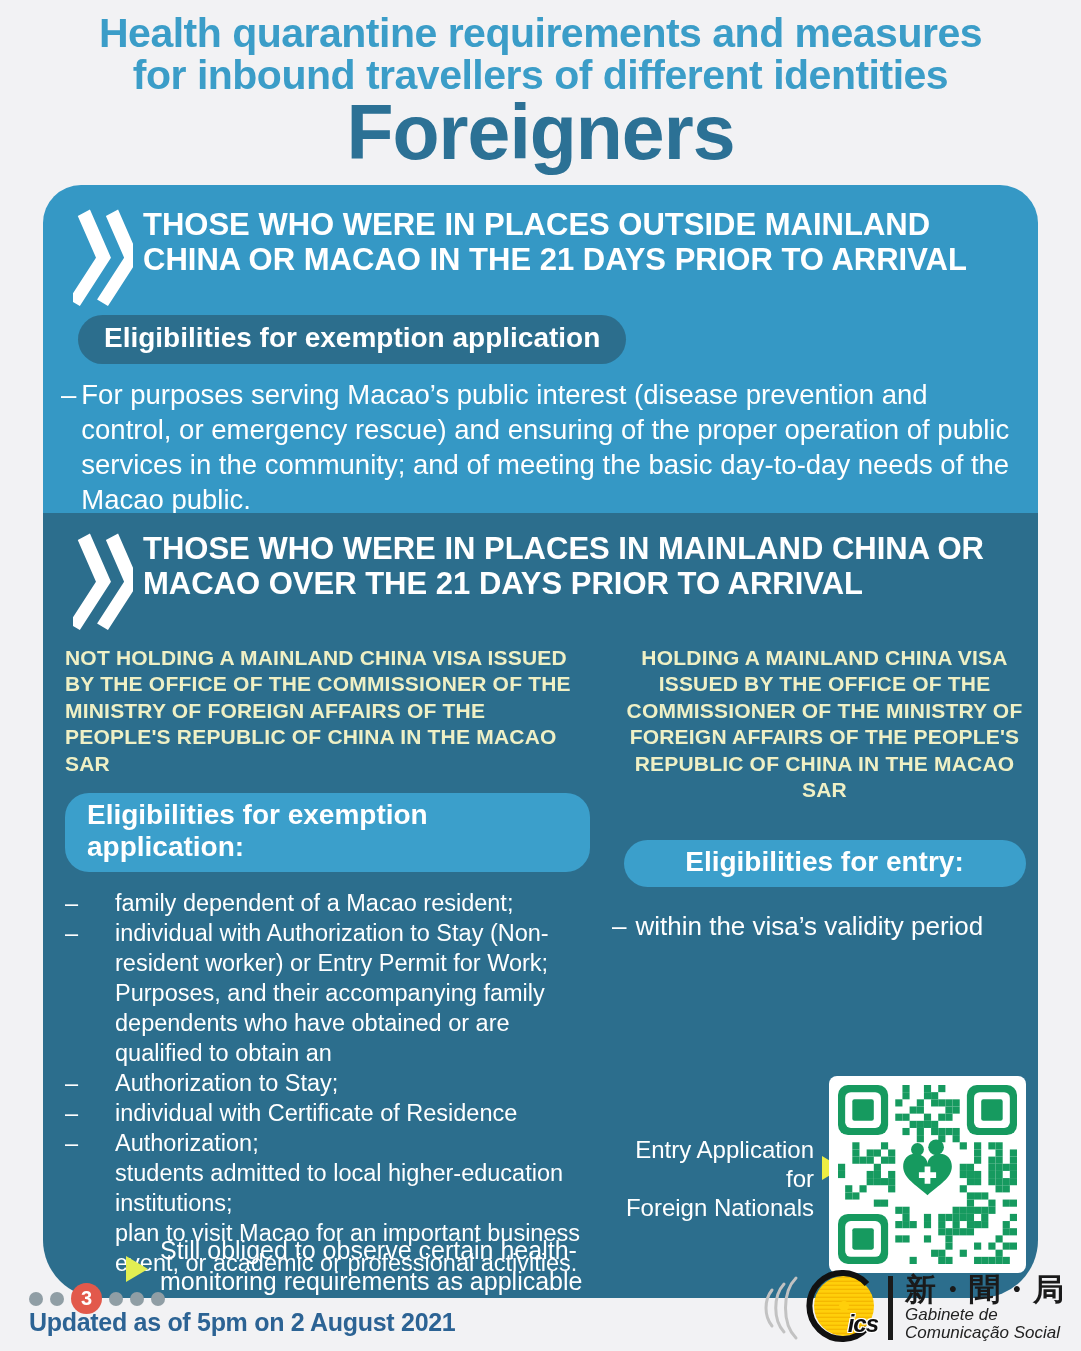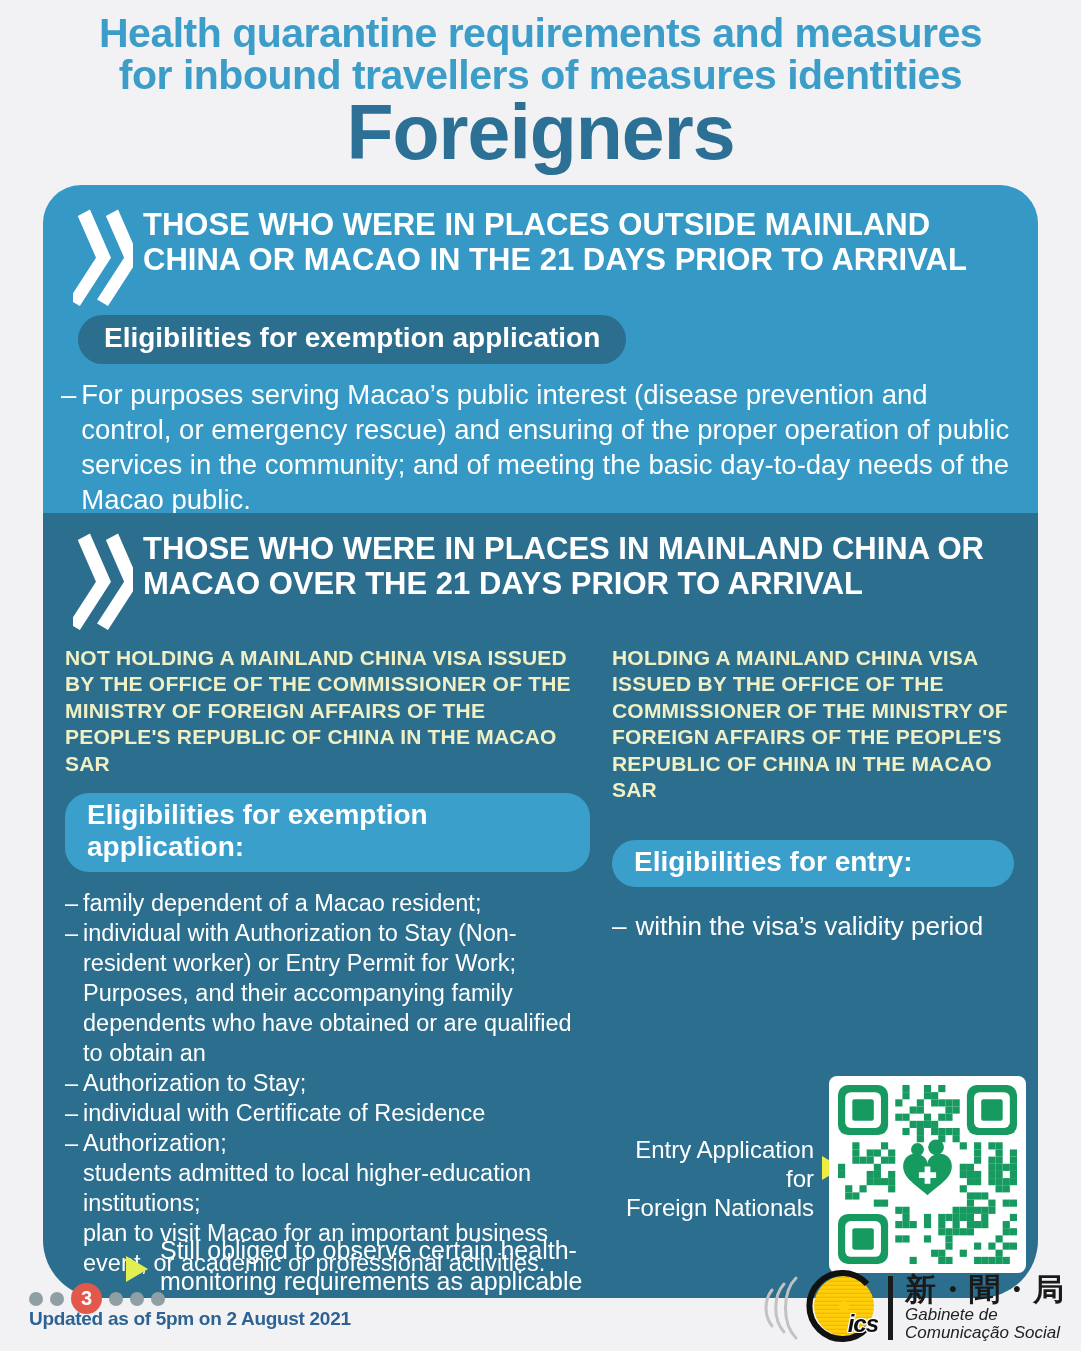--- a/index.html
+++ b/index.html
@@ -30,34 +30,34 @@
   }
   .body1 {
     display:flex; color:#fff; font-size:27.5px; line-height:35px;
     margin:13px 0 0 18px; width:955px;
   }
   .body1 .dash { margin-right:5px; flex:none; }
 
   
   .cols { display:flex; padding:14px 0 0 22px; }
   .col-left  { width:525px; }
-  .col-right { width:425px; margin-left:22px; }
+  .col-right { width:425px; margin-left:22px;text-align:center; }
   .yellow-head {
     color:#eff0c5; font-weight:800; font-size:21px; line-height:26.5px;
     letter-spacing:0.2px; min-height:140px;
   }
   .pill-light {
     display:inline-block; background:#3b9fcb; color:#fff; font-weight:800;
     font-size:28px; padding:6px 22px 9px; border-radius:24px; margin-top:8px;
   }
   .pill-light.wide { width:402px;margin-top:36px; }
   .list { margin-top:16px; color:#fff; font-size:23.5px; line-height:30px; }
   .item { display:flex; }
   .item .dash { width:18px; flex:none; }
-  .item .txt { white-space:pre-line; }
+  .item .txt { white-space:pre-line;margin-left:32px; }
   .right-item { display:flex; color:#fff; font-size:26px; margin-top:24px; }
   .right-item .dash { margin-right:9px; flex:none; }
 
   
   .qr-box {
     position:absolute; right:12px; top:563px; width:197px; height:197px;
     background:#ffffff; border-radius:8px; padding:9px;
   }
   .qr-box svg { display:block; width:179px; height:179px; }
   .qr-label {
@@ -77,42 +77,42 @@
   }
   .note-text { color:#fff; font-size:25px; line-height:31px; font-weight:500; width:505px; }
 
   
   .dots { position:absolute; left:29px; top:1283px; display:flex; align-items:center; gap:7px; }
   .dot { width:14px; height:14px; border-radius:50%; background:#909ea5; }
   .dot-badge {
     width:31px; height:31px; border-radius:50%; background:#e2594b; color:#fff;
     font-size:20px; font-weight:700; display:flex; align-items:center; justify-content:center;
   }
-  .updated { position:absolute; left:29px; top:1308px; font-size:19px; color:#2c6394; font-weight:600; letter-spacing:-0.3px; }
+  .updated { position:absolute; left:29px; top:1308px; font-size:25px; color:#2c6394; font-weight:600; letter-spacing:-0.3px; }
 
   .logo { position:absolute; right:16px; top:1266px; display:flex; align-items:center; height:84px; }
   .waves { margin-right:-6px; }
   .gcs-mark { position:relative; width:76px; height:76px; flex:none; }
   .gcs-acronym {
     position:absolute; right:2px; bottom:8px; font-size:24px; font-weight:800; font-style:italic;
     color:#111; text-shadow:-1px -1px 0 #fff, 1px -1px 0 #fff, -1px 1px 0 #fff, 1px 1px 0 #fff;
     letter-spacing:-1px;
   }
   .logo-divider { width:5px; height:64px; background:#1a1a1a; margin:0 12px 0 8px; }
   .logo-cn { font-size:31px; color:#1a1a1a; font-weight:700; letter-spacing:1px; line-height:32px; }
   .logo-pt { font-size:17px; color:#222; font-style:italic; line-height:18px; }
 </style>
 </head>
 <body>
 
 <div id="poster">
 
   <div class="title-wrap">
     <div class="title-line">Health quarantine requirements and measures</div>
-    <div class="title-line">for inbound travellers of measures identities</div>
+    <div class="title-line">for inbound travellers of different identities</div>
     <div class="subtitle">Foreigners</div>
   </div>
 
   <div class="card">
 
     <div class="panel1">
       <div class="head-row">
         <svg class="chev" viewBox="0 0 64 104">
           <g transform="skewX(-6)" stroke="#ffffff" stroke-width="14" fill="none">
             <path d="M12 4 L38 52 L12 100"></path>

